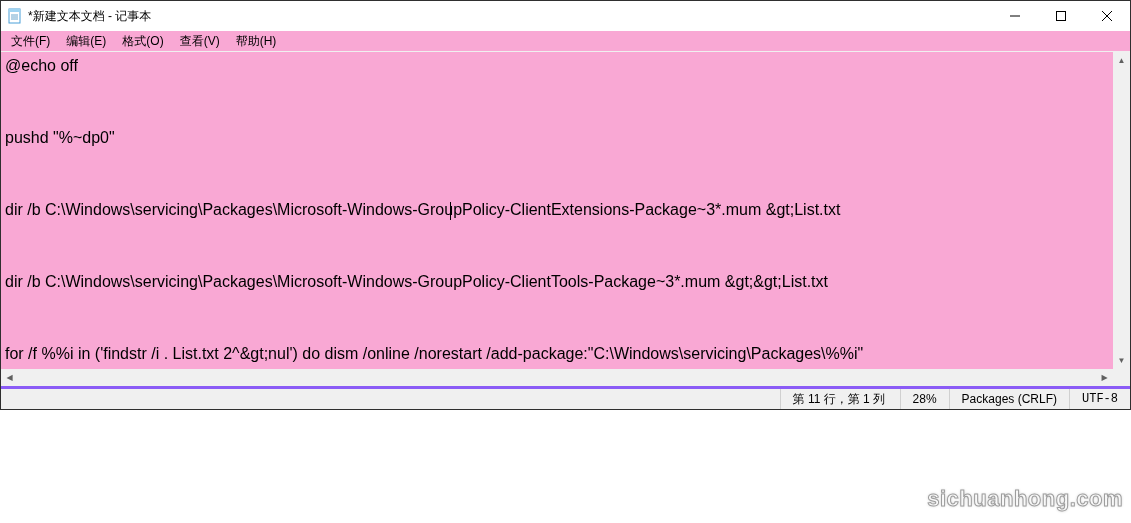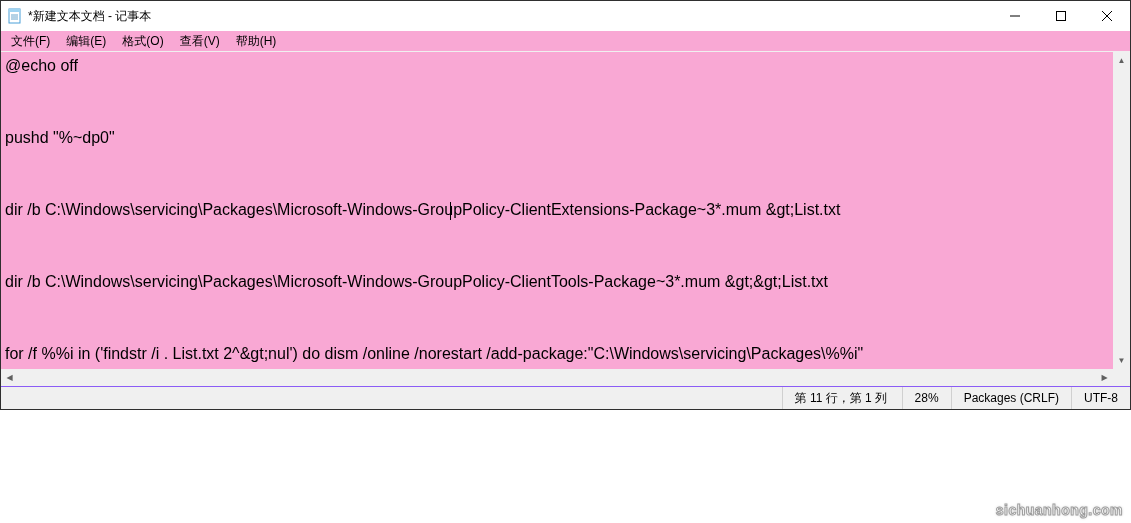--- a/index.html
+++ b/index.html
@@ -101,46 +101,46 @@
   .hscroll .track { flex: 1; }
   .scroll-corner {
     position: absolute;
     right: 0; bottom: 0;
     width: 17px; height: 17px;
     background: #f0f0f0;
   }
   .statusbar {
     height: 23px;
     background: #f0f0f0;
-    border-top: 1px solid #8b5cf6;
+    border-top: 3px solid #8b5cf6;
     display: flex;
     align-items: stretch;
     font-size: 12px;
     user-select: none;
   }
   .status-spacer { flex: 1; border-right: 1px solid #d0d0d0; }
   .status-cell {
     padding: 0 12px;
     display: flex; align-items: center;
     border-right: 1px solid #d0d0d0;
     white-space: nowrap;
   }
   .status-cell.wide { min-width: 120px; }
-  .status-cell:last-child { border-right: none; }
+  .status-cell:last-child { border-right: none; font-family: Liberation Mono, monospace; }
   .cursor-caret {
     position: absolute;
     width: 1px; height: 18px;
     background: #000;
     left: 449px; top: 150px;
   }
   .watermark {
     position: absolute;
-    right: 8px; bottom: 5px;
+    right: 8px; bottom: 11px;
     font-family: "Comic Sans MS", cursive, sans-serif;
-    font-size: 14px;
+    font-size: 22px;
     font-weight: bold;
     pointer-events: none;
     color: rgba(255,255,255,0.85);
     -webkit-text-stroke: 1px rgba(100,100,100,0.6);
     text-shadow: 0 0 3px rgba(0,0,0,0.25);
     letter-spacing: 0.5px;
   }
 </style>
 </head>
 <body>

